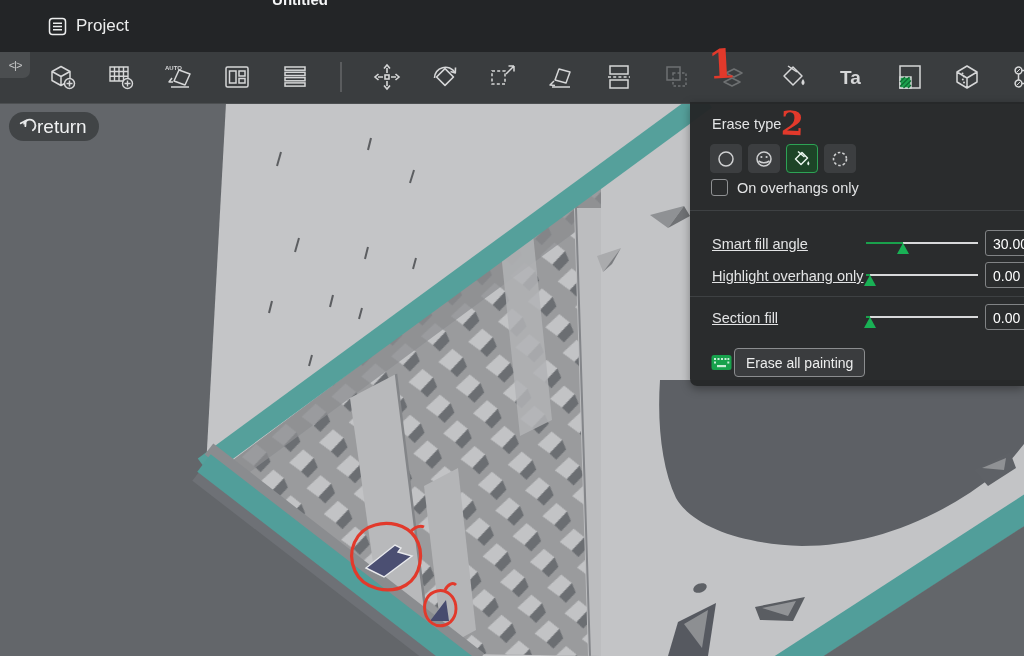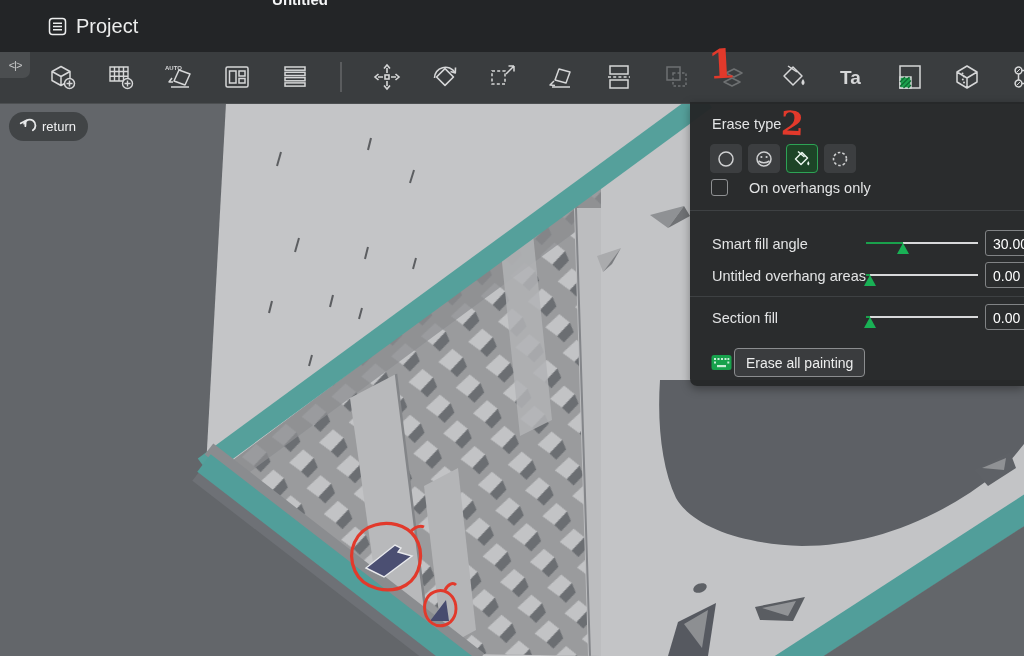--- a/index.html
+++ b/index.html
@@ -3,52 +3,52 @@
 <meta charset="utf-8">
 <style>
   html,body{margin:0;padding:0;background:#111;}
   #app{position:relative;width:1024px;height:656px;overflow:hidden;
        font-family:"Liberation Sans",sans-serif;background:#63666a;-webkit-font-smoothing:antialiased;}
   
   .topbar{position:absolute;left:0;top:0;width:1024px;height:52px;background:#232527;overflow:hidden;}
   .doc-title{position:absolute;left:230px;top:-9px;width:140px;text-align:center;
              color:#f5f6f7;font-size:15px;font-weight:bold;}
   .menu-item{position:absolute;top:0;height:52px;display:flex;align-items:center;gap:9px;
-             color:#eceded;font-size:20px;cursor:default;}
+             color:#eceded;font-size:17px;cursor:default;}
   .menu-item svg{display:block}
   .mi-project{left:48px}.mi-calibration{left:176px}
   .tb-right{position:absolute;right:0;top:0;height:52px;}
   
   .toolbar{position:absolute;left:0;top:52px;width:1024px;height:51px;background:#3a3d3f;
            border-bottom:1px solid #4c4f51;overflow:hidden;}
   .collapse-tab{position:absolute;left:0;top:0;width:30px;height:26px;background:#4b4e50;
                 border-radius:0 0 7px 0;color:#c8c9ca;font-size:11px;display:flex;
                 align-items:center;justify-content:center;letter-spacing:-1px;}
   .tb-icons{position:absolute;left:46px;top:8px;display:flex;align-items:center;gap:24px;}
   .tb-icon{width:34px;height:34px;display:flex;align-items:center;justify-content:center;}
   .tb-icon.dis{opacity:.33}
   .tb-sep{width:2px;height:30px;background:#5a5c5e;margin:0 4px;}
   
   .vp{position:absolute;left:0;top:103px;}
   .return-btn{position:absolute;left:9px;top:112px;height:29px;padding:0 12px 0 8px;
-              background:rgba(62,65,67,.92);border-radius:15px;display:flex;align-items:center;gap:5px;
-              color:#f0f1f2;font-size:13px;}
+              background:rgba(62,65,67,.92);border-radius:15px;display:flex;align-items:center;
+              color:#f0f1f2;font-size:19px;}
   
   .panel{position:absolute;left:690px;top:102px;width:334px;height:284px;
          background:rgba(37,39,40,.97);border-radius:0 0 0 7px;box-shadow:0 3px 10px rgba(0,0,0,.35);
          color:#e3e4e5;font-size:14.5px;}
   .panel .p-title{position:absolute;left:22px;top:14px;}
   .tool-btns{position:absolute;left:20px;top:42px;display:flex;gap:6px;}
   .tool-btn{width:30px;height:27px;border-radius:4px;background:#3c3e40;border:1px solid #3c3e40;
             display:flex;align-items:center;justify-content:center;}
   .tool-btn.active{background:#1d4427;border-color:#2da355;}
-  .chk-row{position:absolute;left:21px;top:77px;display:flex;align-items:center;gap:21px;}
+  .chk-row{position:absolute;left:21px;top:77px;display:flex;align-items:center;gap:9px;}
   .chk{width:17px;height:17px;border:1.5px solid #8f9193;border-radius:3px;background:#2a2c2d;box-sizing:border-box;}
   .p-div{position:absolute;left:0;width:334px;height:1px;background:#3e4143;}
-  .p-label{position:absolute;left:22px;white-space:nowrap;}
+  .p-label{position:absolute;left:22px;white-space:nowrap;text-decoration:underline;}
   .slider{position:absolute;width:112px;height:14px;}
   .sl-track{position:absolute;left:0;top:0;width:100%;height:2px;background:#d8d9da;}
   .sl-fill{position:absolute;left:0;top:0;height:2px;background:#1aa14c;}
   .sl-handle{position:absolute;top:1px;width:0;height:0;border-left:6px solid transparent;
              border-right:6px solid transparent;border-bottom:11px solid #19b155;}
   .vbox{position:absolute;left:295px;width:55px;height:26px;border:1px solid #818385;border-radius:3px;
         background:#2b2d2e;color:#fff;font-size:14px;line-height:26px;padding-left:7px;box-sizing:border-box;}
   .erase-row{position:absolute;left:21px;top:246px;display:flex;align-items:center;gap:2px;}
   .erase-btn{height:27px;padding:0 11px;border:1px solid #8b8d8f;border-radius:4px;background:#3a3c3e;
              color:#eceded;font-size:14px;display:flex;align-items:center;}
@@ -390,21 +390,21 @@
     <div class="p-div" style="top:108px"></div>
 
     <div class="p-label" style="top:134px">Smart fill angle</div>
     <div class="slider" style="left:176px;top:140px">
       <div class="sl-track"></div>
       <div class="sl-fill" style="width: 33%;"></div>
       <div class="sl-handle" style="left: calc(33% - 6px);"></div>
     </div>
     <div class="vbox" style="top:128px">30.00</div>
 
-    <div class="p-label" style="top:166px">Untitled overhang areas</div>
+    <div class="p-label" style="top:166px">Highlight overhang only</div>
     <div class="slider" style="left:176px;top:172px">
       <div class="sl-track"></div>
       <div class="sl-fill" style="width: 4%;"></div>
       <div class="sl-handle" style="left: calc(4% - 6px);"></div>
     </div>
     <div class="vbox" style="top:160px">0.00</div>
 
     <div class="p-div" style="top:194px"></div>
 
     <div class="p-label" style="top:208px">Section fill</div>

